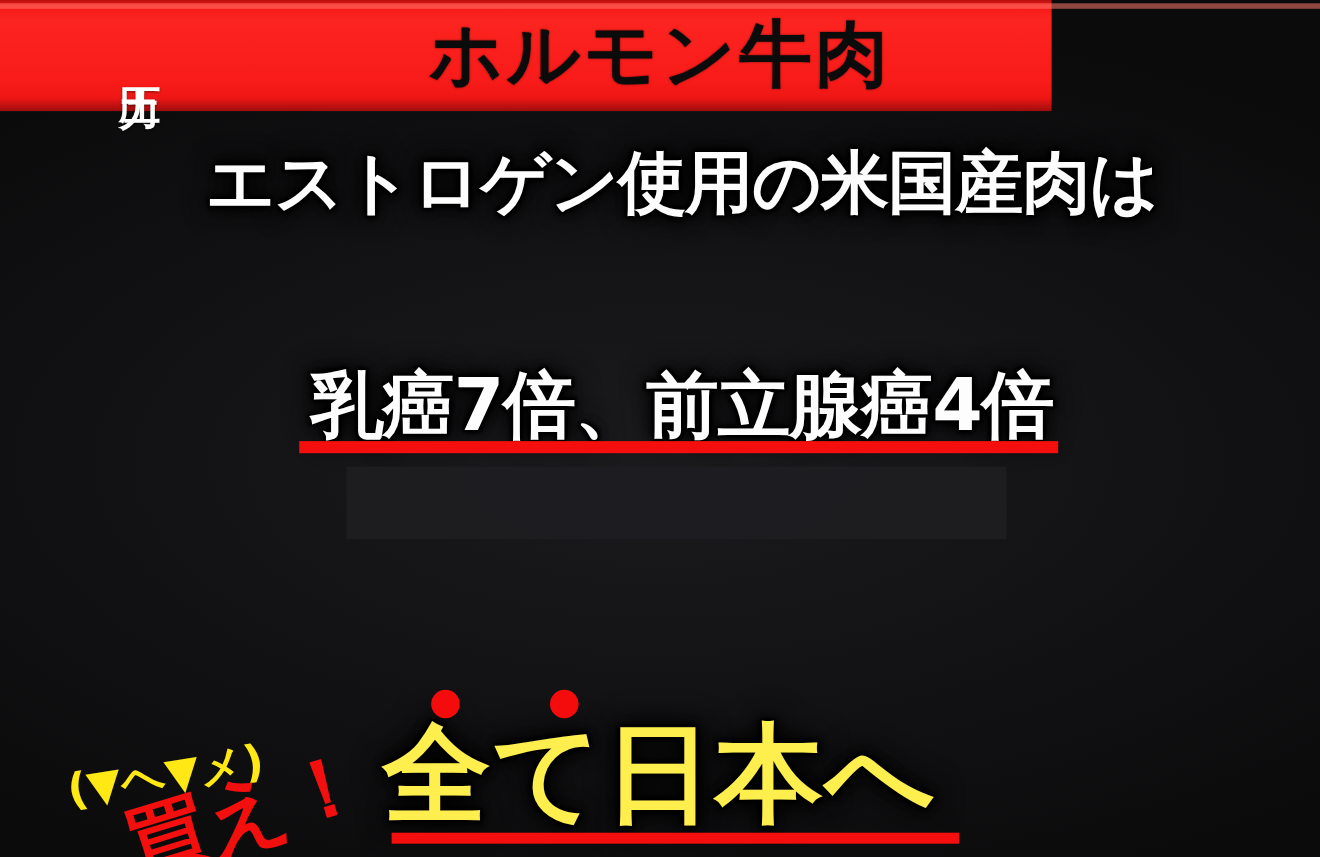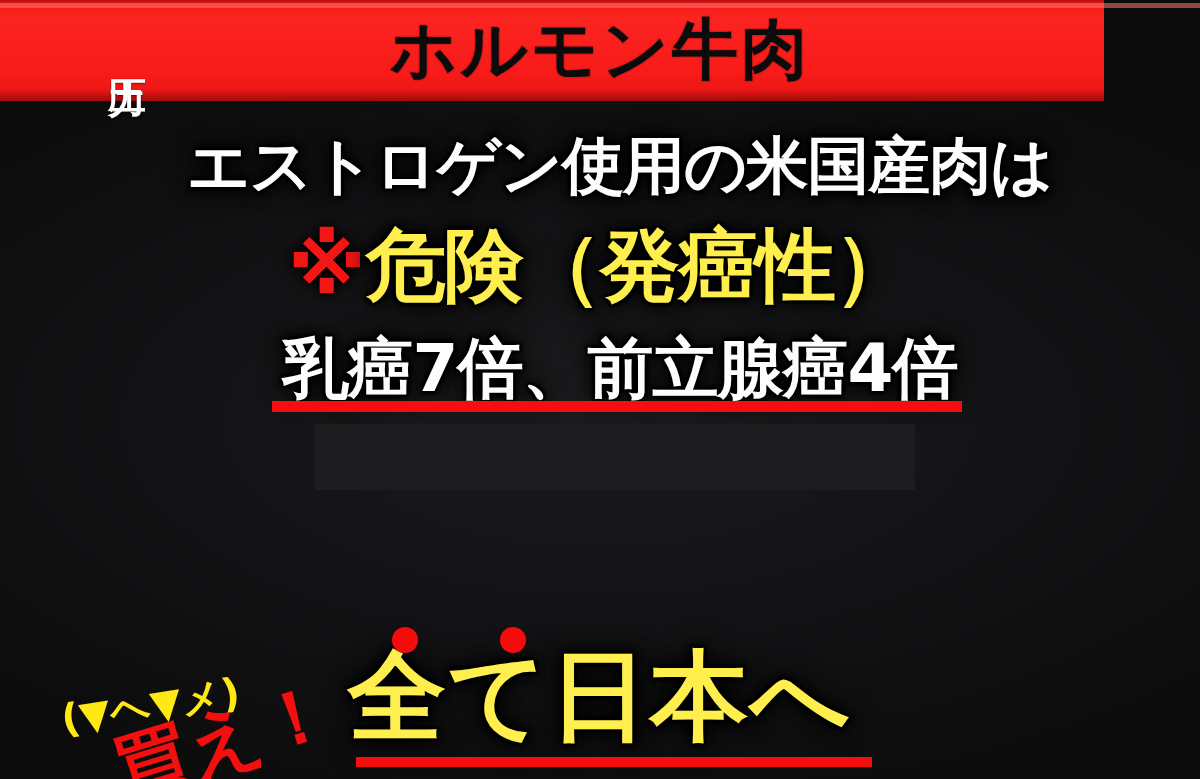--- a/index.html
+++ b/index.html
@@ -12,21 +12,21 @@
   #stage{
     position:relative;
     width:1200px;height:779px;
     background:
       radial-gradient(ellipse 900px 420px at 600px 420px,#1b1b1e 0%,#121214 55%,#0b0b0c 100%);
     overflow:hidden;
   }
 
   
   .banner{
-    position:absolute;left:0;top:0;width:1104px;height:101px;
+    position:absolute;left:0;top:0;width:956px;height:101px;
     background:linear-gradient(180deg,#b51010 0%,#f51a18 5%,#fc2420 18%,#f81b19 72%,#ef1715 88%,#9e0d0d 100%);
     z-index:5;
   }
   .banner-sheen{
     position:absolute;left:0;top:3px;width:1200px;height:5px;
     background:rgba(255,120,110,.55);
   }
   .banner-title{
     position:absolute;left:0;top:4px;width:1200px;
     text-align:center;
@@ -78,21 +78,21 @@
       0 0 10px #000, 0 0 20px #000, 0 0 30px #000,
       2px 2px 3px #000, -2px 2px 3px #000, 2px -2px 3px #000, -2px -2px 3px #000;
   }
 
   #line1{top:128px;font-size:62px;line-height:76px;letter-spacing:-1px;}
   #line2{top:218px;font-size:80px;line-height:96px;letter-spacing:-2px;}
   #line2 .mark{color:#f21616;text-shadow:0 0 8px #000,0 0 16px #000;padding-right:2px;}
   #line3{top:330px;font-size:66px;line-height:78px;letter-spacing:-1px;}
   #line4{top:416px;font-size:64px;line-height:80px;letter-spacing:-1px;}
   #line5{top:525px;font-size:96px;line-height:116px;letter-spacing:-3px;}
-  #line6{top:646px;font-size:98px;line-height:116px;letter-spacing:2px;font-family:Liberation Mono, monospace;}
+  #line6{top:646px;font-size:98px;line-height:116px;letter-spacing:2px;}
 
   
   .panel-sekai{
     position:absolute;left:315px;top:424px;width:600px;height:66px;
     background:#1f1f22;opacity:.85;z-index:1;
   }
 
   
   .rule{position:absolute;background:#f40e0e;z-index:6;}
   #rule1{left:272px;top:401px;width:690px;height:11px;}
@@ -135,21 +135,20 @@
     <div class="banner-sheen"></div>
     <div class="banner-title">ホルモン牛肉</div>
   </div>
 
   <div class="annot-vert">圧力</div>
 
   <div class="panel-sekai"></div>
 
   <div class="line white-shadow" id="line1">エストロゲン使用の米国産肉は</div>
 
-  <div class="line yellow-shadow" id="line2"><span class="mark">※</span><span>危険（発癌性）</span></div>
 
   <div class="line white-shadow" id="line3">乳癌7倍、前立腺癌4倍</div>
   <div class="rule" id="rule1"></div>
 
 
 
   <div class="dot" id="dot1"></div>
   <div class="dot" id="dot2"></div>
 
   <div class="line yellow-shadow" id="line6">全て日本へ</div>

